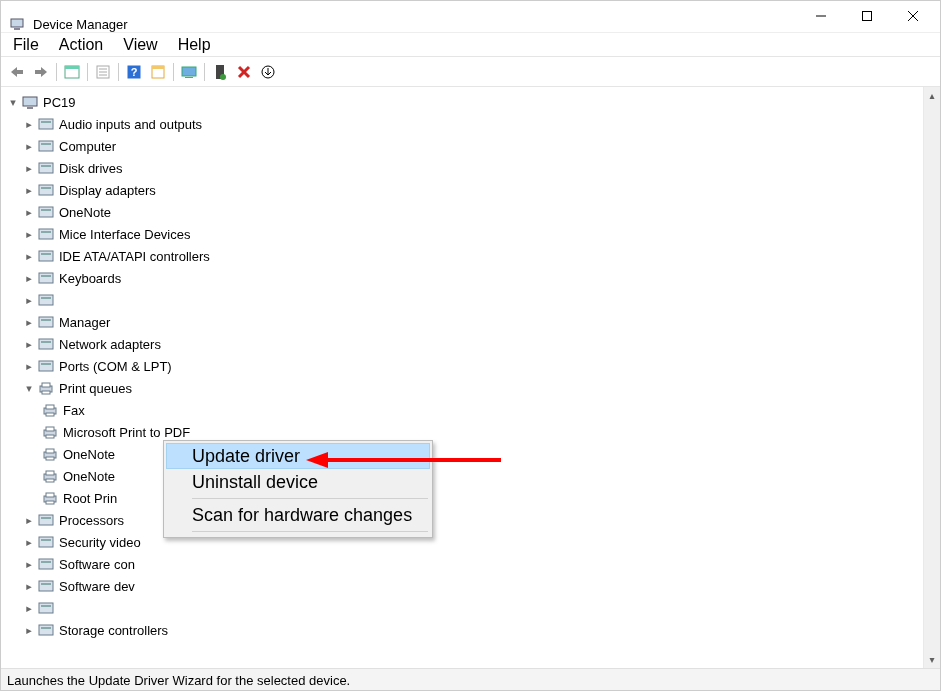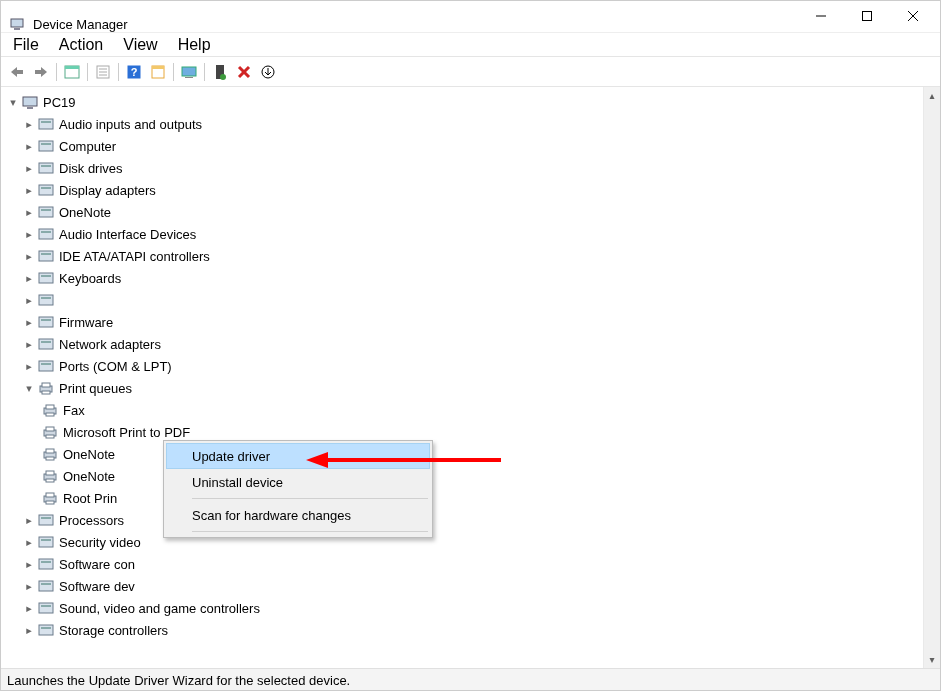--- a/index.html
+++ b/index.html
@@ -116,21 +116,21 @@
     border: 1px solid #bcbcbc;
     box-shadow: 2px 3px 4px rgba(0,0,0,0.25);
     z-index: 100;
     padding: 2px;
   }
   .ctx-item {
     height: 26px;
     display: flex;
     align-items: center;
     padding-left: 26px;
-    font-size: 13px;
+    font-size: 18px;
   }
   .ctx-item.highlight {
     background: #bde0ff;
     border: 1px solid #a6d2f2;
     padding-left: 25px;
     height: 26px;
   }
   .ctx-sep {
     height: 1px;
     background: #d0d0d0;
@@ -354,21 +354,21 @@
             <span class="label">OneNote</span>
           </div>
           <div class="node ind-1">
             <span class="exp">▸</span>
             <span class="icon">
               <svg width="16" height="14">
                 <rect x="1" y="2" width="14" height="10" fill="#d8e2ec" stroke="#6a7a8a"></rect>
                 <rect x="3" y="4" width="10" height="2" fill="#8aa"></rect>
               </svg>
             </span>
-            <span class="label">Audio Interface Devices</span>
+            <span class="label">Mice Interface Devices</span>
           </div>
           <div class="node ind-1">
             <span class="exp">▸</span>
             <span class="icon">
               <svg width="16" height="14">
                 <rect x="1" y="2" width="14" height="10" fill="#d8e2ec" stroke="#6a7a8a"></rect>
                 <rect x="3" y="4" width="10" height="2" fill="#8aa"></rect>
               </svg>
             </span>
             <span class="label">IDE ATA/ATAPI controllers</span>
@@ -393,21 +393,21 @@
             </span>
           </div>
           <div class="node ind-1">
             <span class="exp">▸</span>
             <span class="icon">
               <svg width="16" height="14">
                 <rect x="1" y="2" width="14" height="10" fill="#d8e2ec" stroke="#6a7a8a"></rect>
                 <rect x="3" y="4" width="10" height="2" fill="#8aa"></rect>
               </svg>
             </span>
-            <span class="label">Firmware</span>
+            <span class="label">Manager</span>
           </div>
           <div class="node ind-1">
             <span class="exp">▸</span>
             <span class="icon">
               <svg width="16" height="14">
                 <rect x="1" y="2" width="14" height="10" fill="#d8e2ec" stroke="#6a7a8a"></rect>
                 <rect x="3" y="4" width="10" height="2" fill="#8aa"></rect>
               </svg>
             </span>
             <span class="label">Network adapters</span>
@@ -529,21 +529,20 @@
             <span class="label">Software dev</span>
           </div>
           <div class="node ind-1">
             <span class="exp">▸</span>
             <span class="icon">
               <svg width="16" height="14">
                 <rect x="1" y="2" width="14" height="10" fill="#d8e2ec" stroke="#6a7a8a"></rect>
                 <rect x="3" y="4" width="10" height="2" fill="#8aa"></rect>
               </svg>
             </span>
-            <span class="label">Sound, video and game controllers</span>
           </div>
           <div class="node ind-1">
             <span class="exp">▸</span>
             <span class="icon">
               <svg width="16" height="14">
                 <rect x="1" y="2" width="14" height="10" fill="#d8e2ec" stroke="#6a7a8a"></rect>
                 <rect x="3" y="4" width="10" height="2" fill="#8aa"></rect>
               </svg>
             </span>
             <span class="label">Storage controllers</span>

